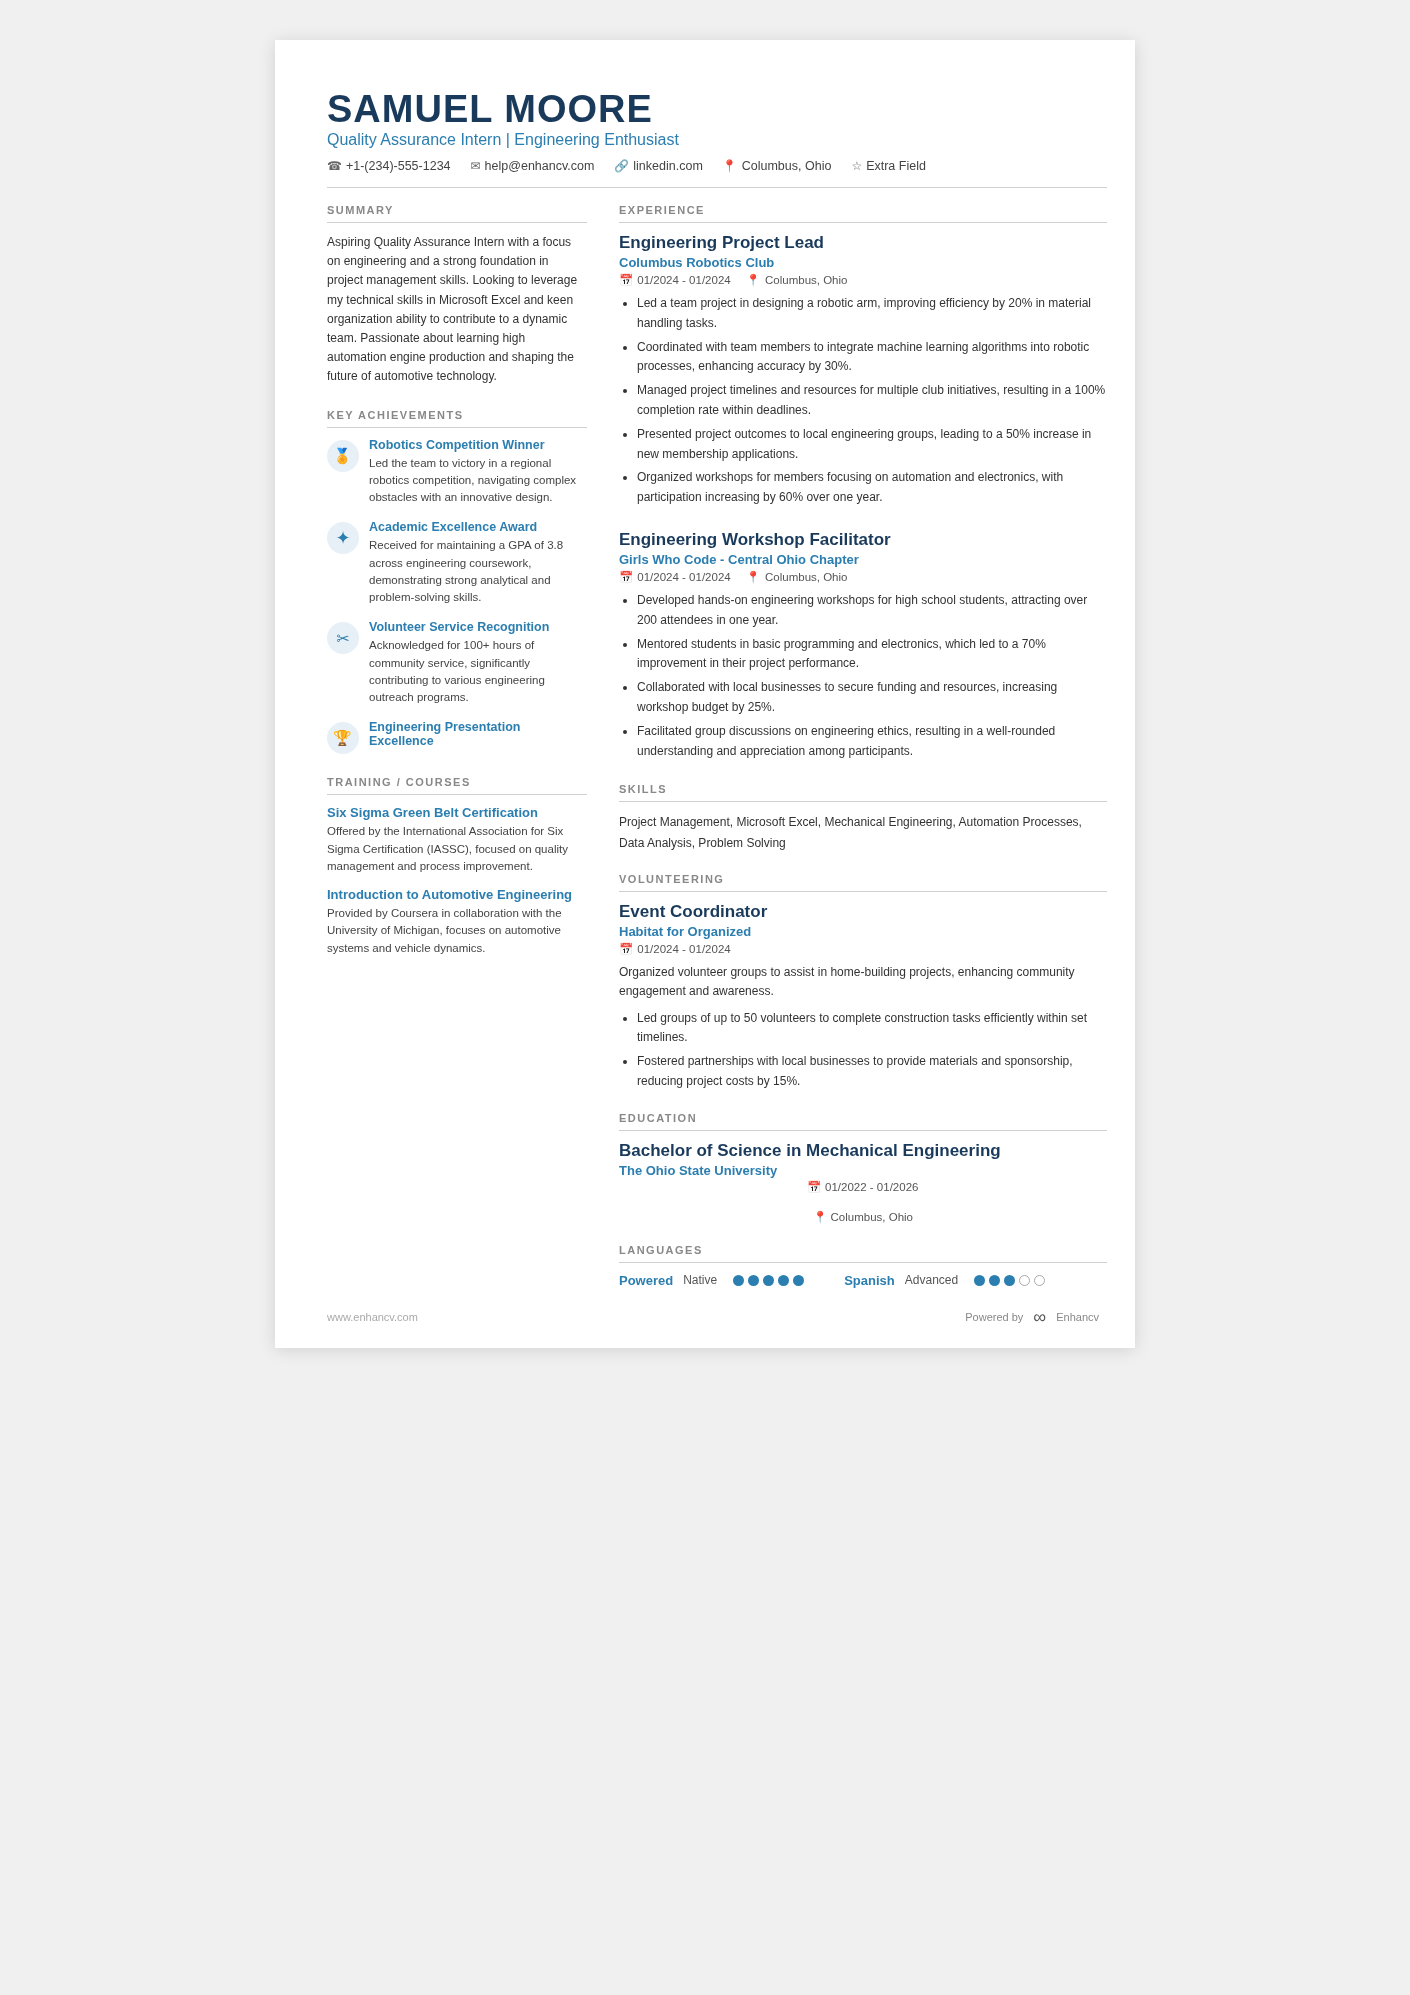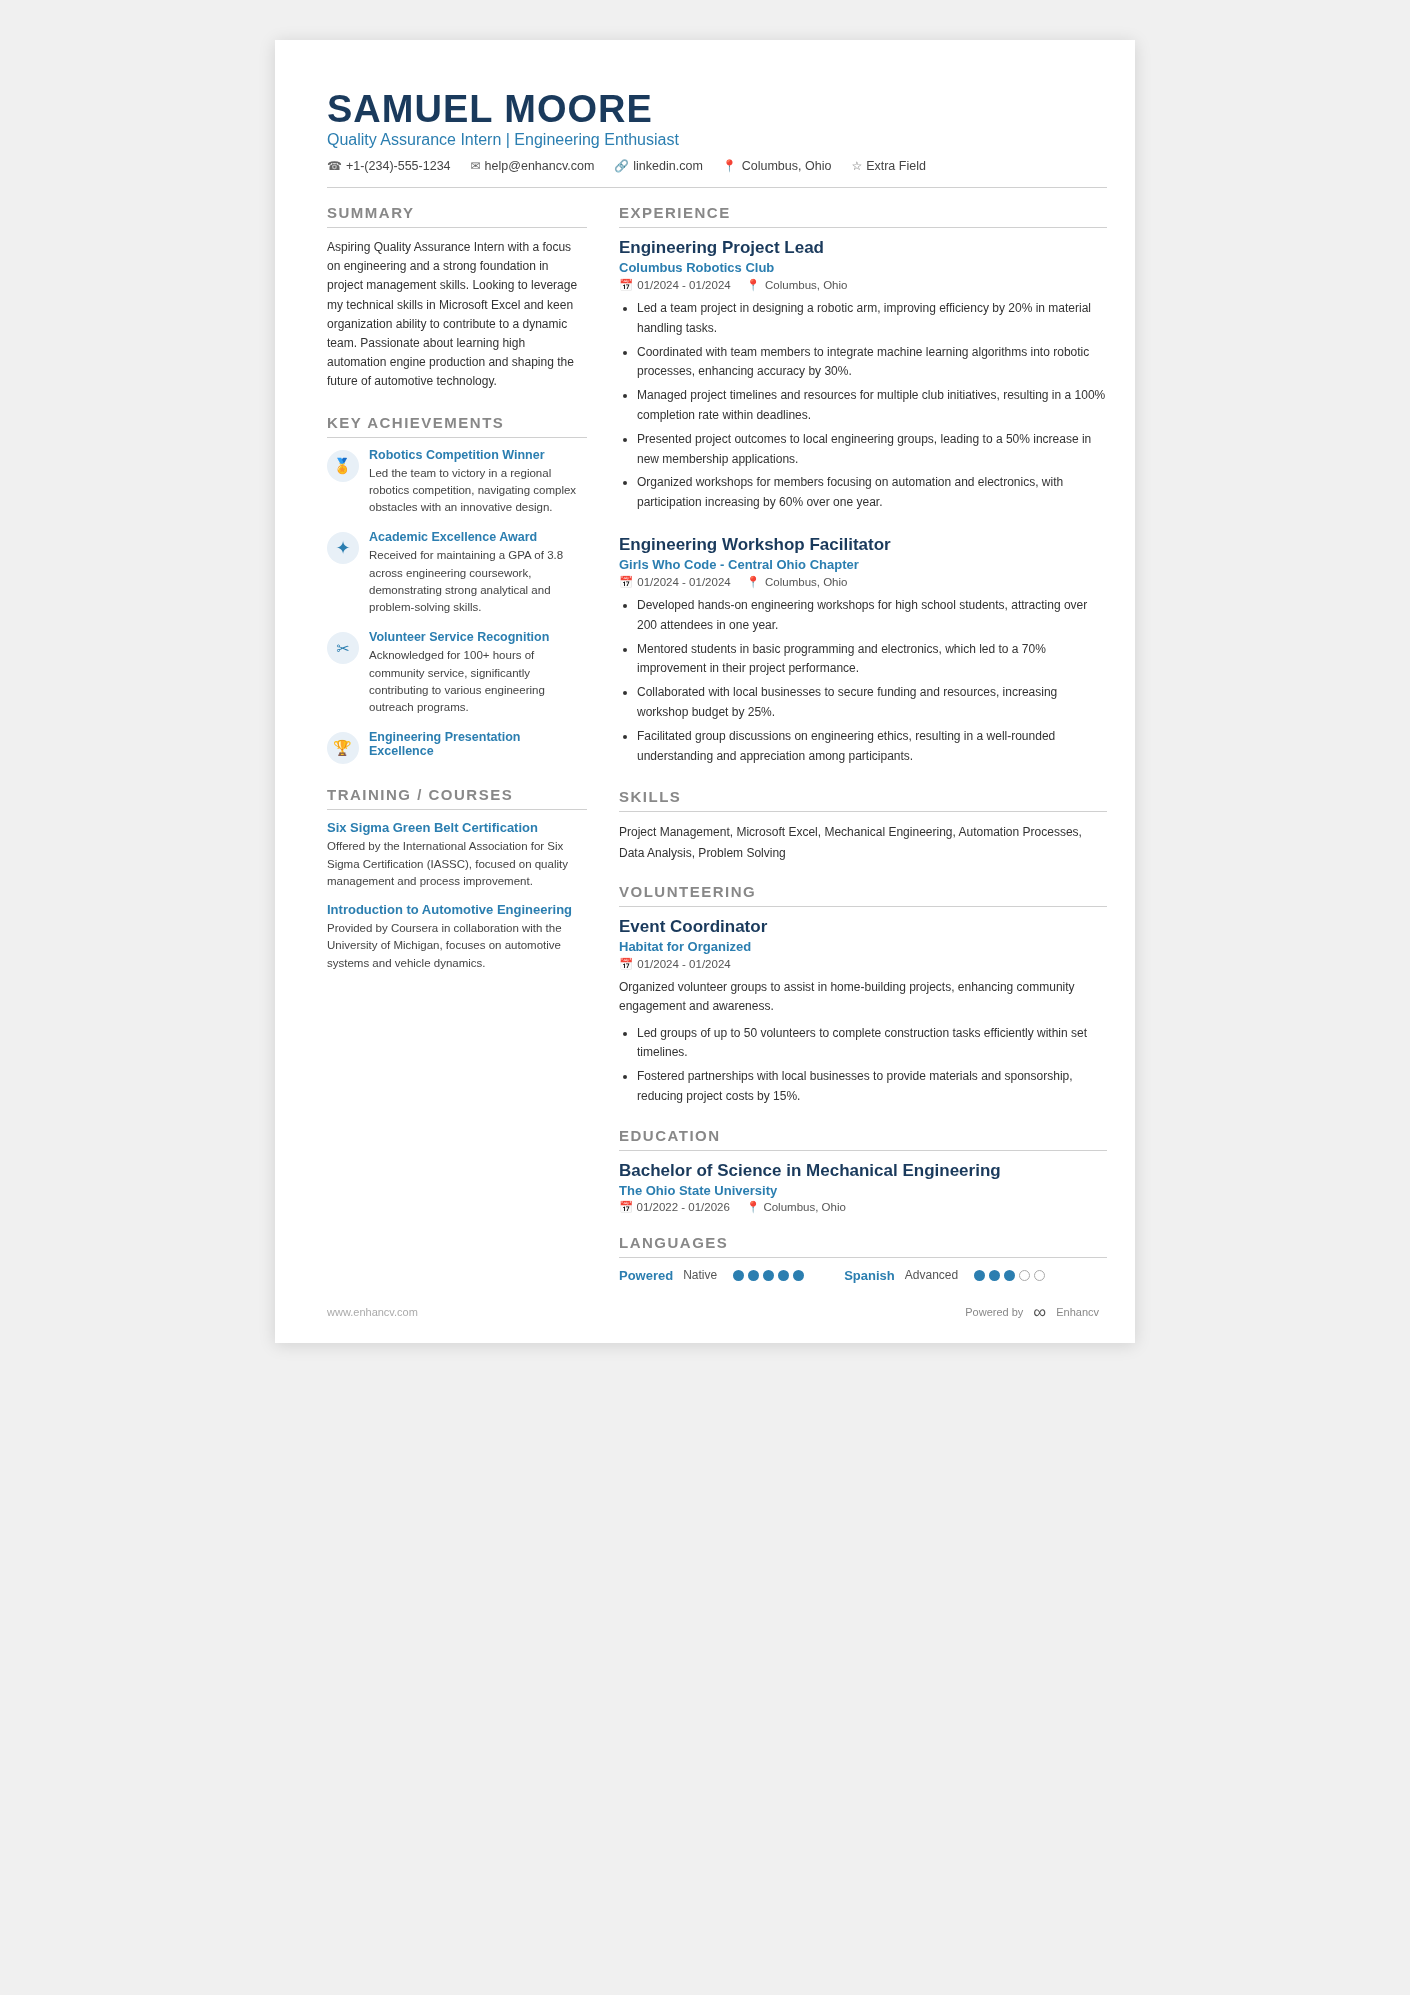--- a/index.html
+++ b/index.html
@@ -59,21 +59,21 @@
     }
     .left-col {
       width: 260px;
       flex-shrink: 0;
     }
     .right-col {
       flex: 1;
     }
     
     .section-label {
-      font-size: 15px;
+      font-size: 11px;
       font-weight: 700;
       color: #888;
       letter-spacing: 1.5px;
       text-transform: uppercase;
       margin-bottom: 6px;
       margin-top: 0;
     }
     .section-divider {
       border: none;
       border-top: 1px solid #d0d0d0;
@@ -200,20 +200,21 @@
       font-weight: 700;
       color: #2b7eb0;
       margin-bottom: 2px;
     }
     .edu-meta {
       font-size: 11.5px;
       color: #555;
       display: flex;
       gap: 16px;
       align-items: center;
+      flex-direction: column;
     }
     
     .lang-row {
       display: flex;
       gap: 40px;
       align-items: center;
       font-size: 13px;
       flex-wrap: wrap;
     }
     .lang-item {

